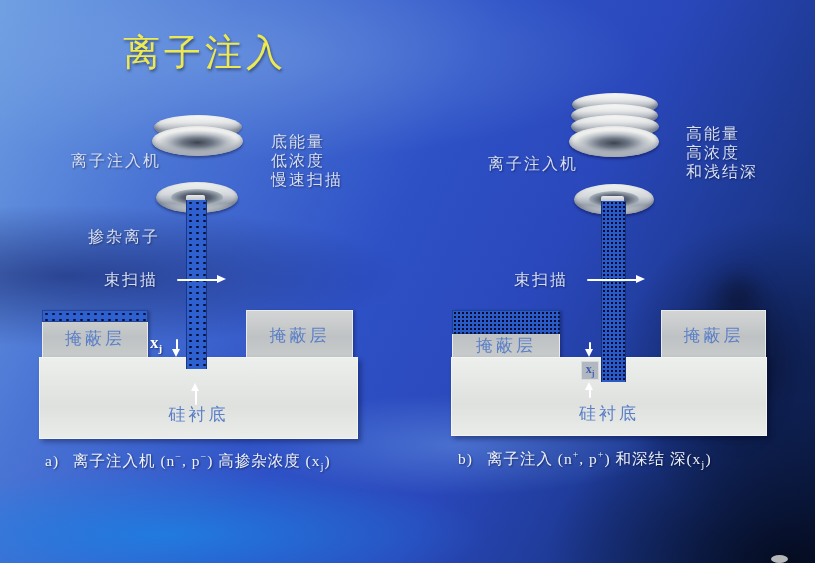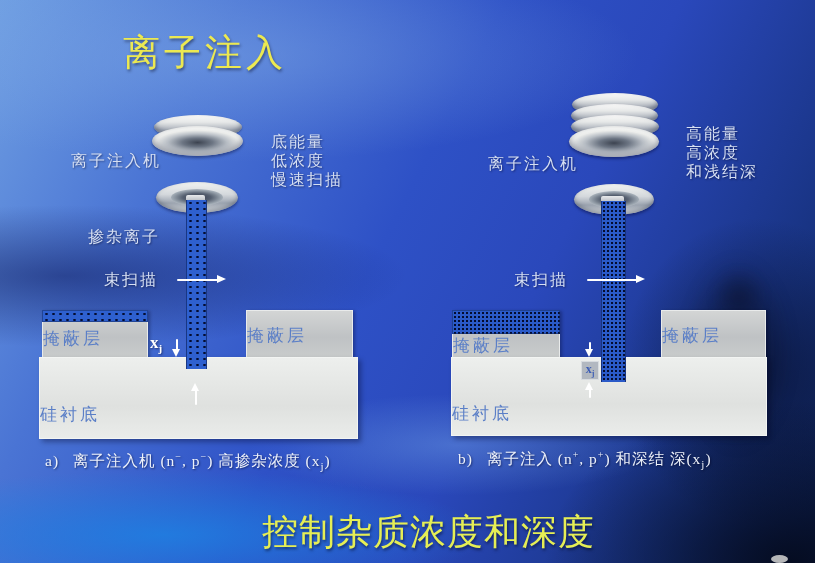--- a/index.html
+++ b/index.html
@@ -48,21 +48,21 @@
     background-size:7px 6px;
     border-left:1px solid rgba(10,22,70,.55);border-right:1px solid rgba(10,22,70,.55);}
   .dense{background-size:4px 4px;
     background-image:radial-gradient(circle, rgba(2,8,40,.95) .9px, transparent 1.2px);
     background-color:#2a5ac8;}
   
   .mask{position:absolute;background:linear-gradient(180deg,#d3d5d5,#bfc2c4 55%,#c9cccc);
     border:1px solid #e9ebeb;border-bottom:none;box-shadow:2px 1px 3px rgba(0,0,30,.3);}
   .substrate{position:absolute;background:linear-gradient(180deg,#edefed,#dfe1df 60%,#eaecea);
     border:1px solid #f3f5f3;box-shadow:3px 3px 5px rgba(0,0,30,.35);}
-  .blk-lbl{position:absolute;width:100%;color:#5b7fc7;font-size:17px;letter-spacing:3px;}
+  .blk-lbl{position:absolute;width:100%;text-align:center;color:#5b7fc7;font-size:17px;letter-spacing:3px;}
   .implant{position:absolute;left:-1px;right:-1px;top:-1px;border:1px solid rgba(20,40,90,.5);}
   
   .h-arrow{position:absolute;height:9px;}
   .h-arrow .shaft{position:absolute;left:0;top:3.5px;height:2px;background:#fff;border-radius:1px;}
   .h-arrow .head{position:absolute;top:0;width:0;height:0;border-top:4.5px solid transparent;border-bottom:4.5px solid transparent;border-left:9px solid #fff;}
   .v-arrow{position:absolute;width:9px;}
   .v-arrow .shaft{position:absolute;left:3.5px;width:2px;background:#fff;border-radius:1px;}
   .v-arrow .head{position:absolute;left:0;width:0;height:0;border-left:4.5px solid transparent;border-right:4.5px solid transparent;}
   .v-arrow.down .shaft{top:0;height:calc(100% - 6px);}
   .v-arrow.down .head{bottom:0;border-top:8px solid #fff;}
@@ -82,21 +82,20 @@
 </style>
 </head>
 <body>
 
 <div class="slide">
 
   <div class="abs tower"></div>
   <div class="abs dome"></div>
 
   <div class="abs title">离子注入</div>
-  <div class="abs footer">控制杂质浓度和深度</div>
 
   <div>
 
     <div class="ring" style="left:154px;top:115px;width:88px;height:24px;"></div>
     <div class="ring face" style="left:152px;top:126px;width:91px;height:30px;"></div>
 
     <div class="abs lbl" style="left:71px;top:151px;">离子注入机</div>
 
     <div class="abs lbl props" style="left:247px;top:132px;">
       <div>底能量</div>

